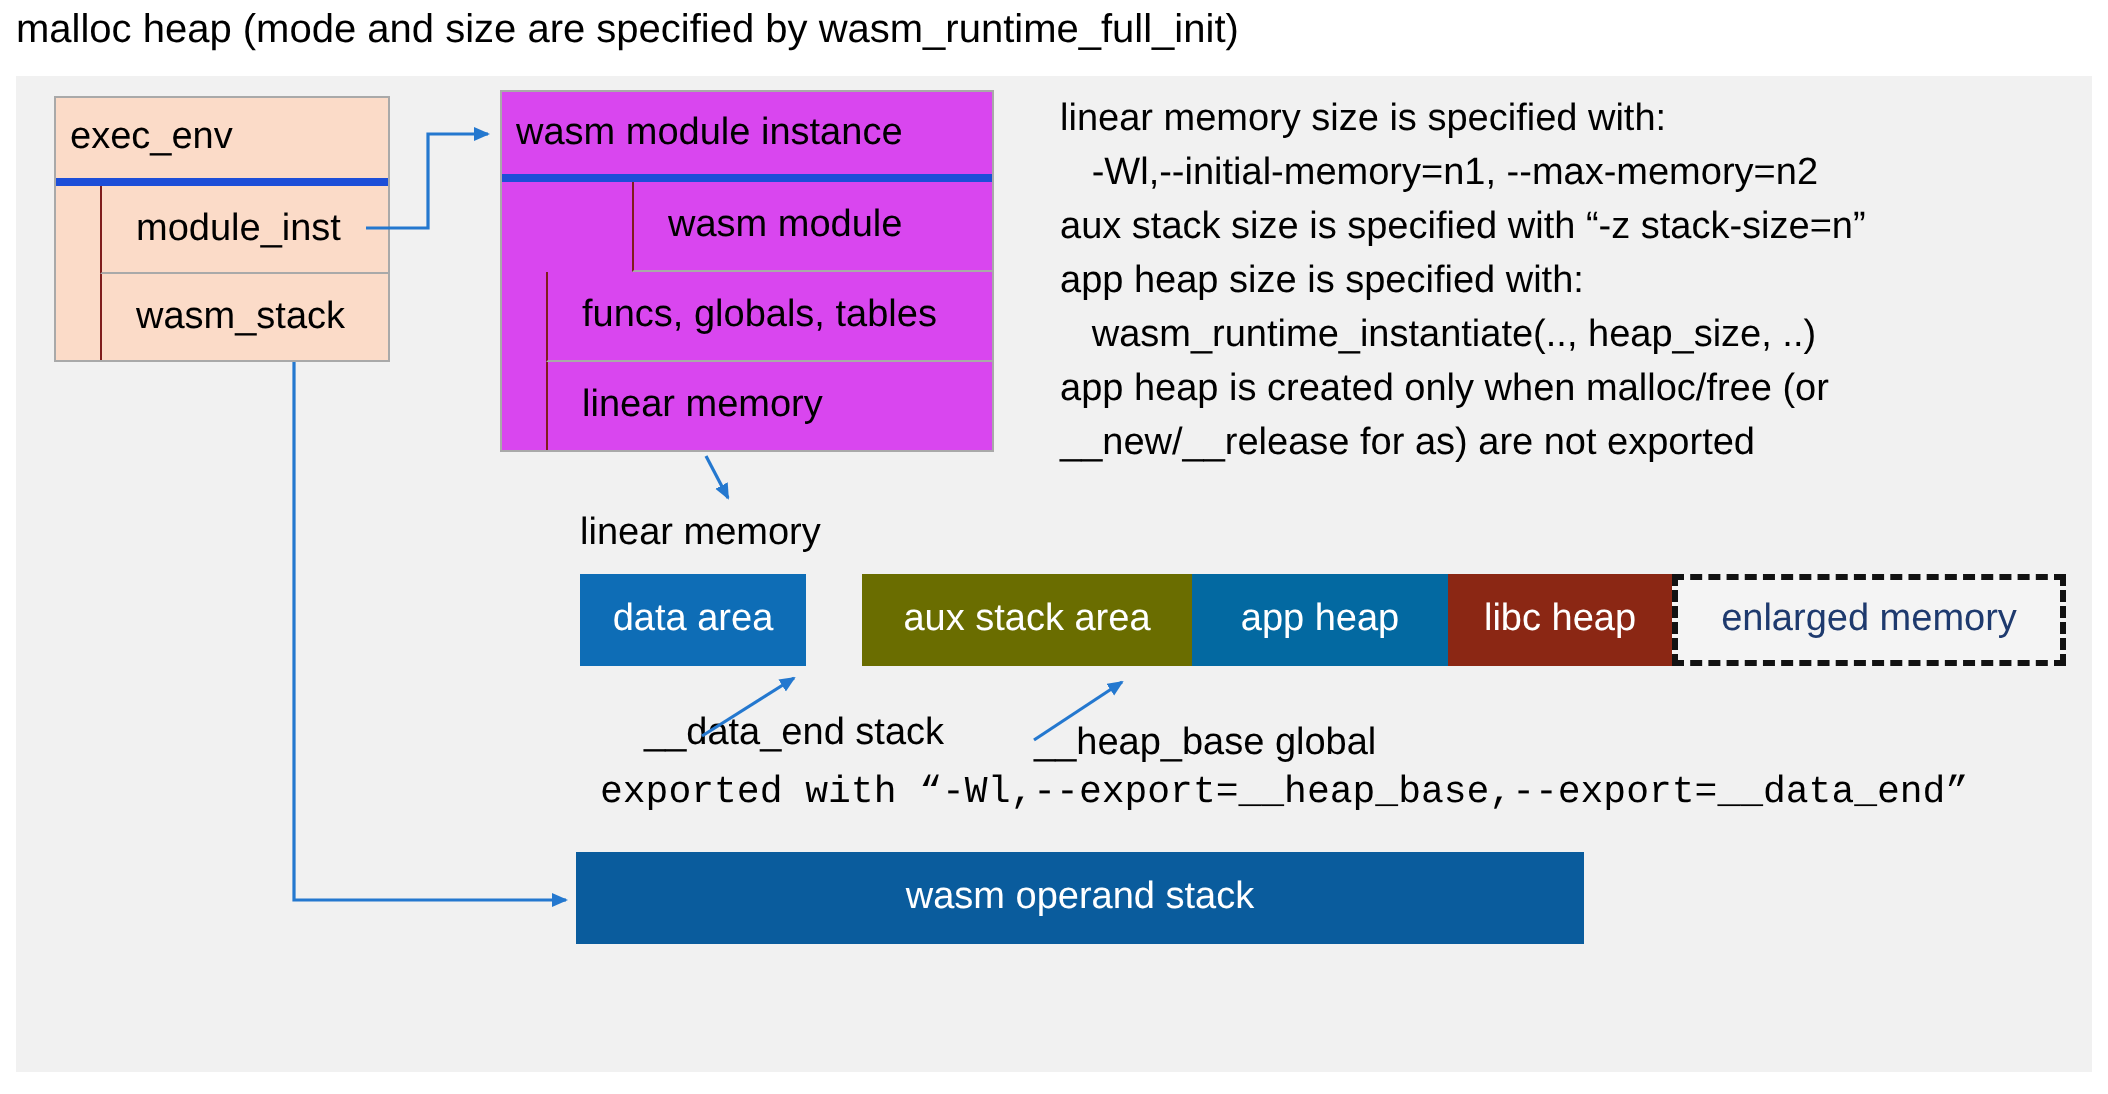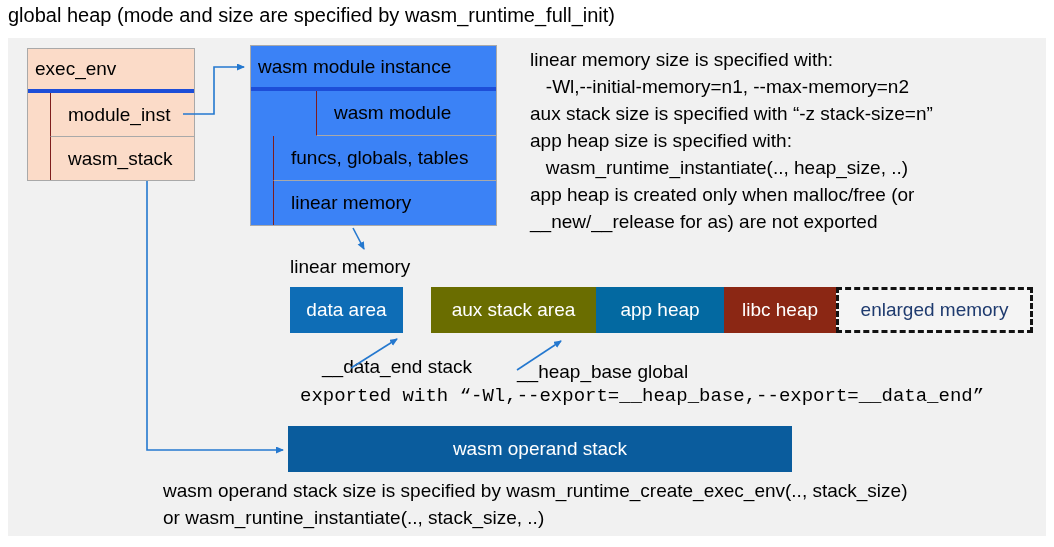--- a/index.html
+++ b/index.html
@@ -4,21 +4,21 @@
 <style>
   html,body{margin:0;padding:0;background:#ffffff;}
   body{font-family:"Liberation Sans","DejaVu Sans",sans-serif;color:#000;}
   .page{position:relative;width:1054px;height:547px;background:#fff;overflow:hidden;}
   .title{position:absolute;left:8px;top:4px;font-size:20px;color:#000;white-space:nowrap;}
   .canvas{position:absolute;left:8px;top:38px;width:1038px;height:498px;background:#f1f1f1;}
 
   
   .record{position:absolute;border:1px solid #a9a9a9;box-sizing:border-box;}
   .record.pink{background:#fbdbc8;}
-  .record.yellow{background:#3b82f6;}
+  .record.yellow{background:#d946ef;}
   .record .hdr{box-sizing:border-box;border-bottom:4px solid #1d4ed8;display:flex;align-items:center;padding-left:7px;font-size:19px;}
   .record .rows{margin-left:22px;}
   .record .row{box-sizing:border-box;border-left:1px solid #7f1d1d;border-bottom:1px solid #a9a9a9;display:flex;align-items:center;padding-left:17px;font-size:19px;}
   .record .row:last-child{border-bottom:none;}
 
   
   .note{position:absolute;font-size:19px;line-height:27px;white-space:pre-wrap;}
 
   
   .membar{position:absolute;left:282px;top:287px;display:flex;height:46px;}
@@ -31,21 +31,21 @@
   .opstack{position:absolute;left:280px;top:426px;width:504px;height:46px;display:flex;
            align-items:center;justify-content:center;color:#fff;font-size:19px;}
 
   svg.connectors{position:absolute;left:0;top:0;pointer-events:none;}
 </style>
 </head>
 <body>
 
 <div class="page">
 
-  <div class="title">global heap (mode and size are specified by wasm_runtime_full_init)</div>
+  <div class="title">malloc heap (mode and size are specified by wasm_runtime_full_init)</div>
 
   <div class="canvas"></div>
 
   <div class="record pink" style="left:27px;top:48px;width:168px;height:133px;">
     <div class="hdr" style="height:44px;">exec_env</div>
     <div class="rows">
       <div class="row" style="height:44px;">module_inst</div>
       <div class="row" style="height:43px;">wasm_stack</div>
     </div>
   </div>
@@ -77,22 +77,20 @@
     </div>
 
   <div class="label" style="left:322px;top:356px;">__data_end stack</div>
   <div class="label" style="left:517px;top:361px;">__heap_base global</div>
   <div class="label" style="left:300px;top:385px;font-family:Liberation Mono, monospace;">exported with “-Wl,--export=__heap_base,--export=__data_end”</div>
 
   <div class="opstack" style="left: 288px; background: rgb(10, 92, 157);">
     <span>wasm operand stack</span>
   </div>
 
-  <div class="note" style="left:163px;top:477px;">wasm operand stack size is specified by wasm_runtime_create_exec_env(.., stack_size)
-or wasm_runtine_instantiate(.., stack_size, ..)</div>
 
   <svg class="connectors" width="1054" height="547">
     <defs>
       <marker id="ah" markerWidth="9" markerHeight="8" refX="7" refY="3.5" orient="auto" markerUnits="userSpaceOnUse">
         <path d="M0,0 L8,3.5 L0,7 z" fill="#2478cf"></path>
       </marker>
     </defs>
     <polyline points="183,114 214,114 214,67 244,67" marker-end="url(#ah)" stroke="#2478cf" stroke-width="1.6" fill="none"></polyline>
     <polyline points="147,181 147,450 283,450" marker-end="url(#ah)" stroke="#2478cf" stroke-width="1.6" fill="none"></polyline>
     <line x1="353" y1="228" x2="364" y2="249" marker-end="url(#ah)" stroke="#2478cf" stroke-width="1.6" fill="none"></line>

